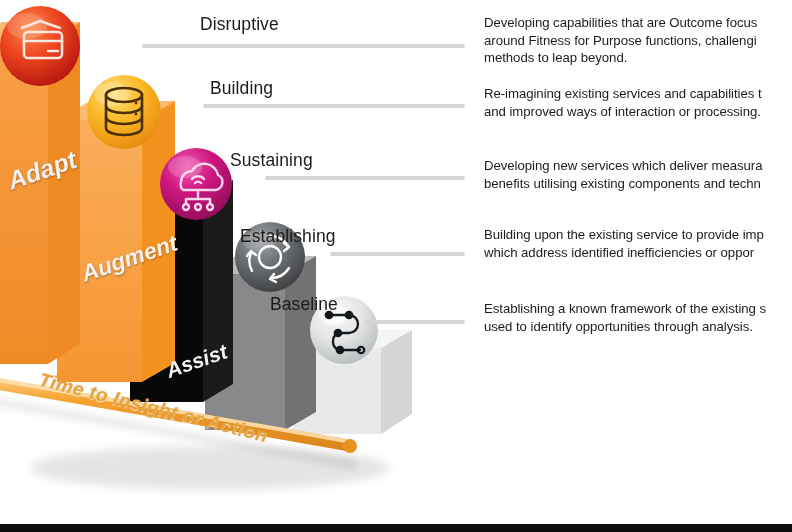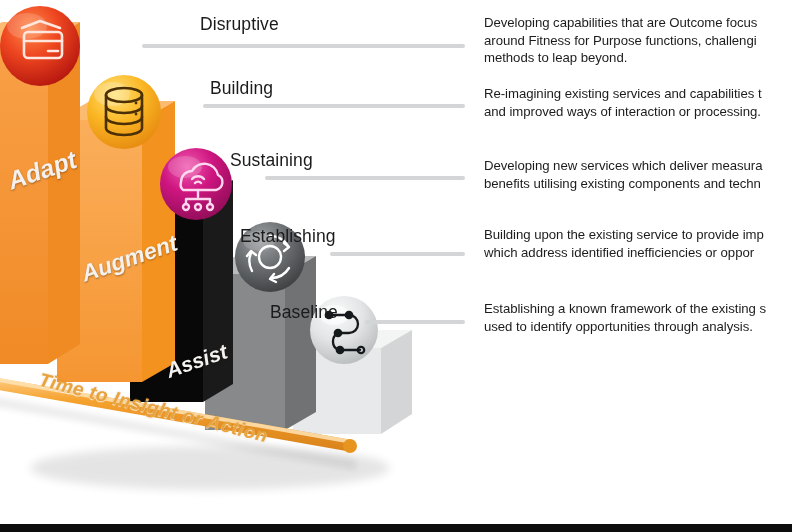--- a/index.html
+++ b/index.html
@@ -256,21 +256,21 @@
     <div class="legend-row">
       <div class="row-title" style="left:240px;top:226px;width:225px;">Establishing</div>
       <div class="row-rule" style="left:330px;top:252px;width:135px;"></div>
       <div class="row-desc" style="top:226px;">
         <span>Building upon the existing service to provide imp</span>
         <span>which address identified inefficiencies or oppor</span>
       </div>
     </div>
 
     <div class="legend-row">
-      <div class="row-title" style="left:270px;top:302px;width:195px;">Baseline</div>
+      <div class="row-title" style="left:270px;top:294px;width:195px;">Baseline</div>
       <div class="row-rule" style="left:365px;top:320px;width:100px;"></div>
       <div class="row-desc" style="top:300px;">
         <span>Establishing a known framework of the existing s</span>
         <span>used to identify opportunities through analysis.</span>
       </div>
     </div>
 
   </div>
 
 </div>

